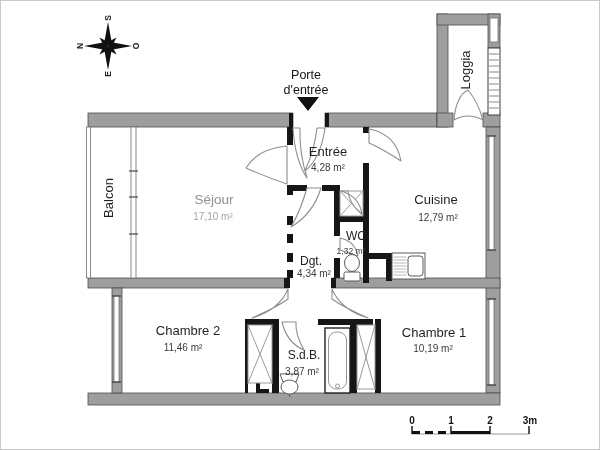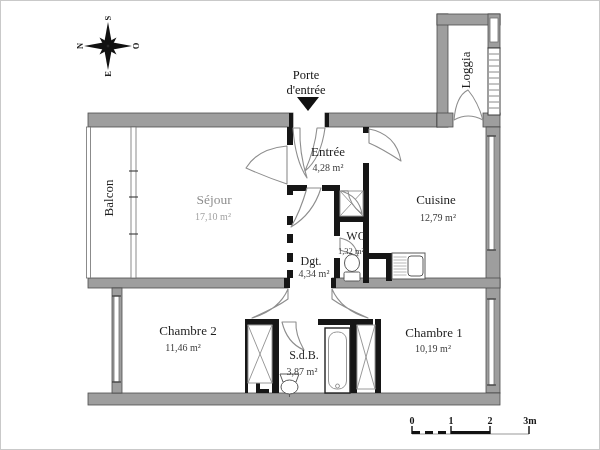--- a/index.html
+++ b/index.html
@@ -1,16 +1,16 @@
 <!DOCTYPE html>
 <html><head>
 <meta charset="utf-8">
 <style>
   html,body{margin:0;padding:0;background:#fff;}
-  .stage{position:relative;width:600px;height:450px;background:#22c55e;font-family:Liberation Serif, serif;overflow:hidden;}
+  .stage{position:relative;width:600px;height:450px;background:#22c55e;font-family:Liberation Sans, sans-serif;overflow:hidden;}
   svg{display:block;}
   .wg{fill:#9e9e9e;stroke:#4d4d4d;stroke-width:.8;}
   .wb{fill:#161616;stroke:none;}
   .win{fill:#ffffff;stroke:#6f6f6f;stroke-width:.8;}
   .wtick{stroke:#3a3a3a;stroke-width:1.1;}
   .door{fill:#ffffff;stroke:#8e8e8e;stroke-width:1.1;stroke-linejoin:round;}
   .cx{fill:none;stroke:#9a9a9a;stroke-width:1;}
   .fix{fill:#ffffff;stroke:#5a5a5a;stroke-width:1;}
   .fixlite{fill:none;stroke:#8a8a8a;stroke-width:.9;}
   .rname{font-size:13px;fill:#1f1f1f;text-anchor:middle;}

